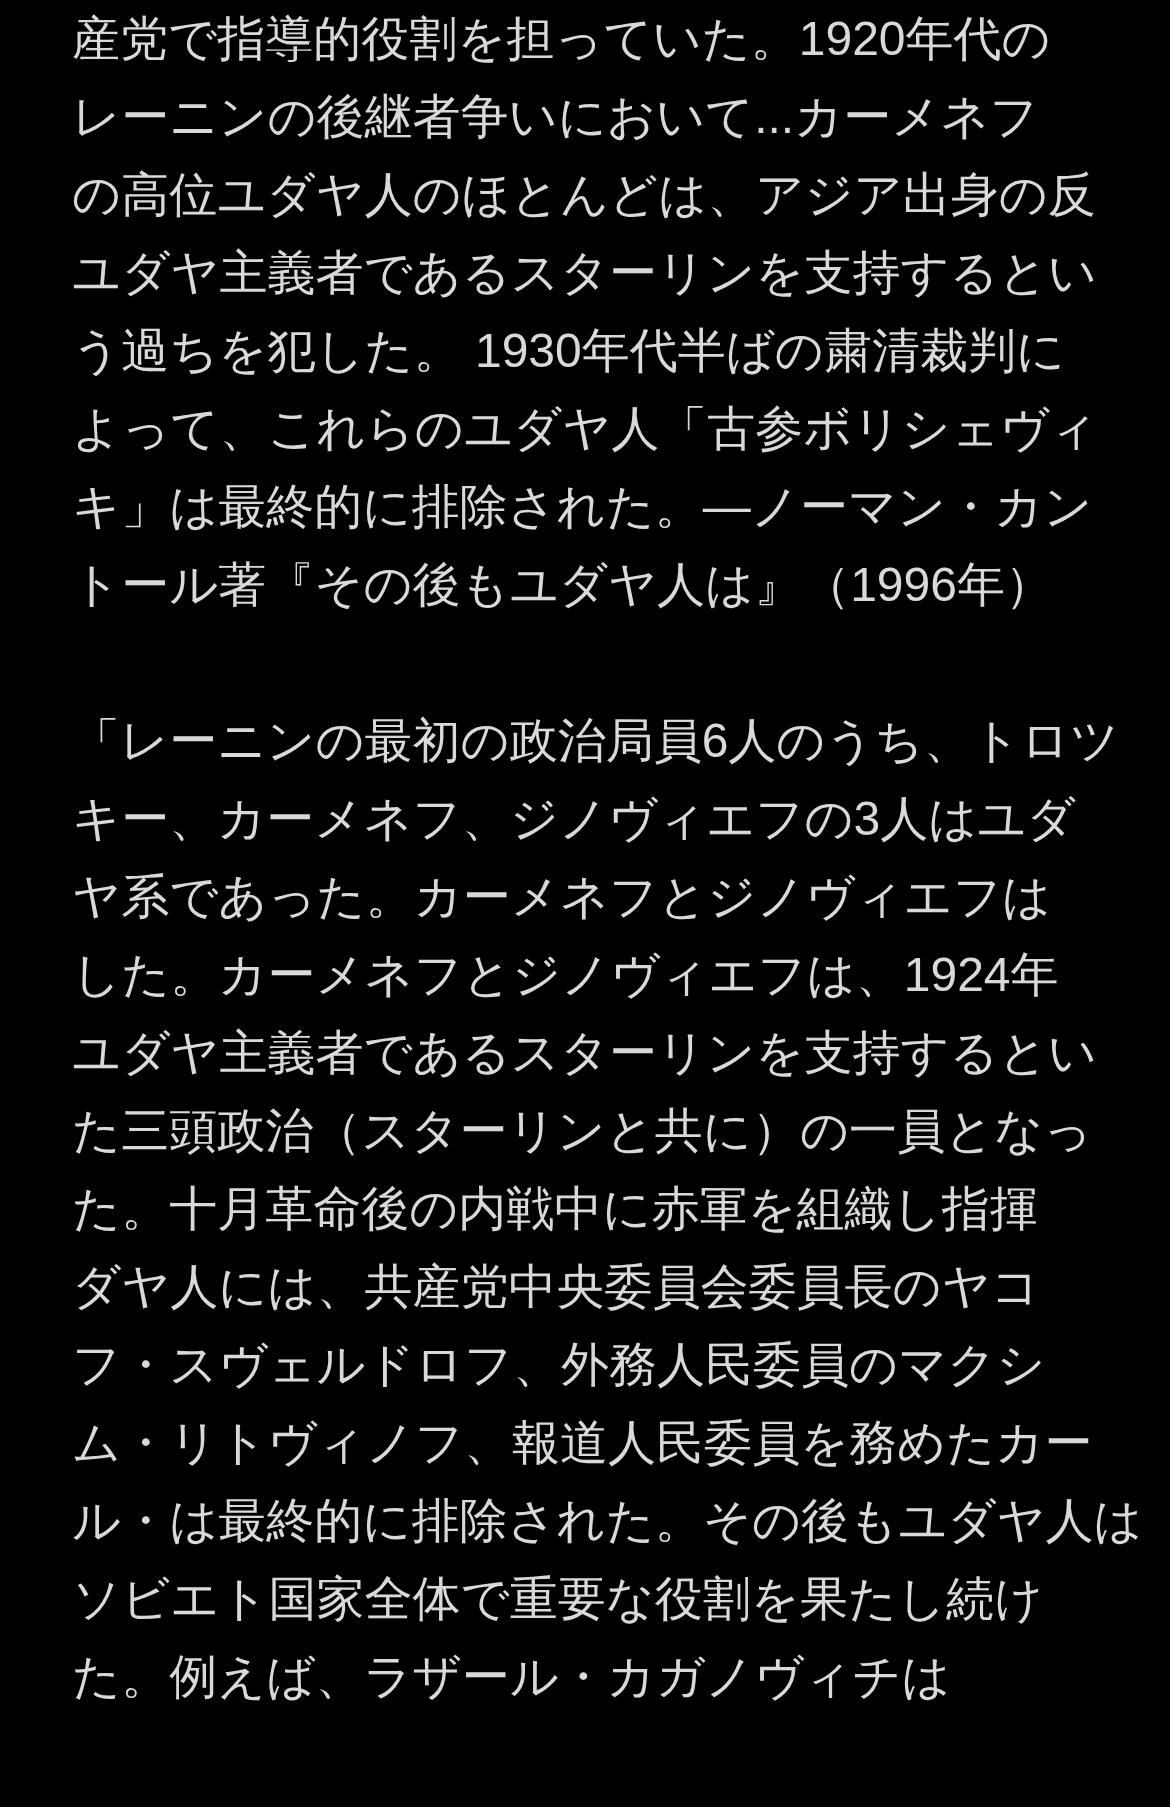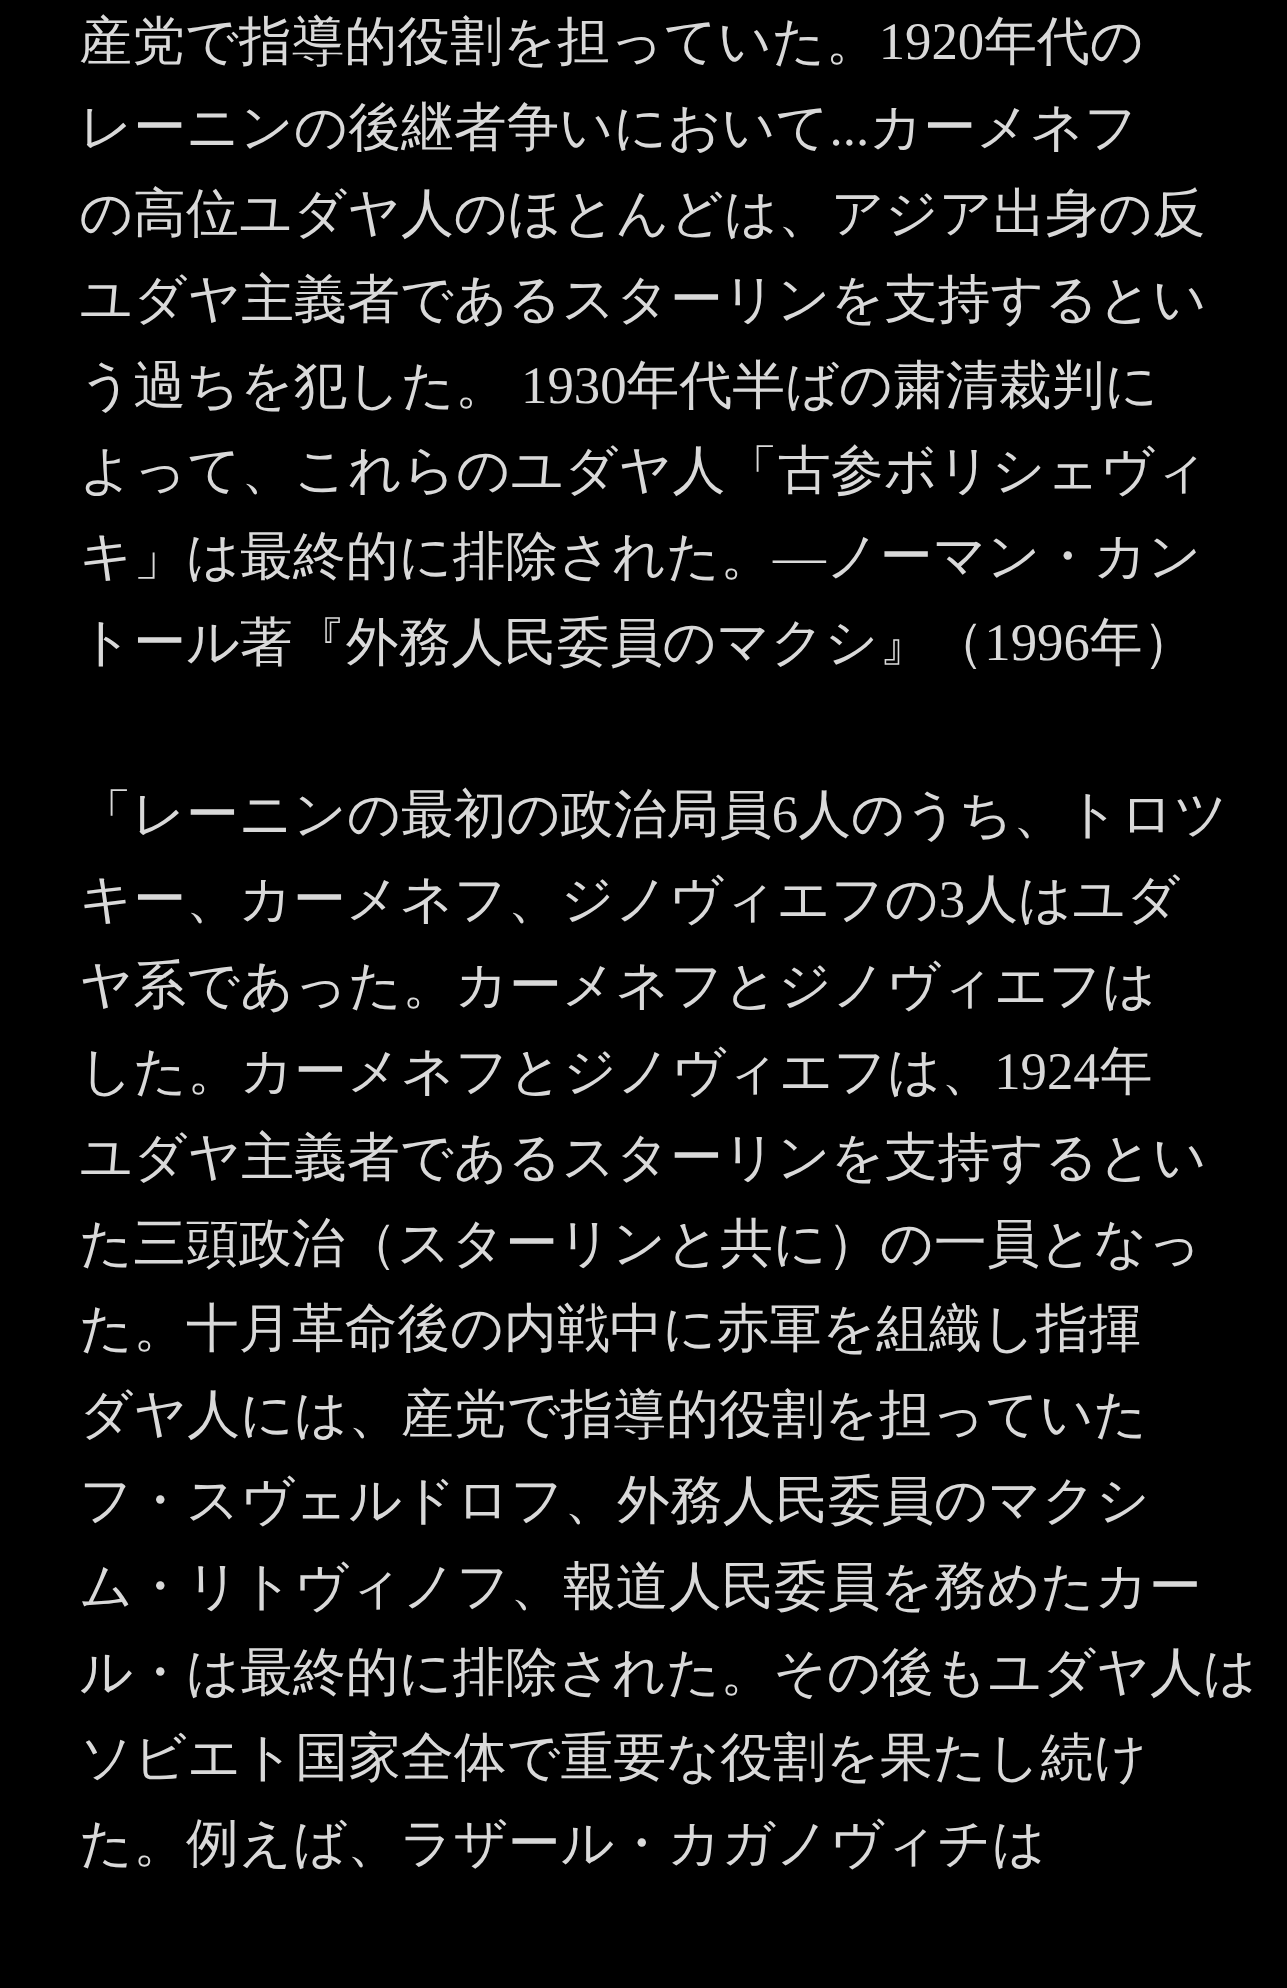--- a/index.html
+++ b/index.html
@@ -6,21 +6,21 @@
     margin: 0;
     padding: 0;
     background: #000000;
   }
   .screen {
     position: relative;
     width: 1170px;
     height: 1807px;
     background: #000000;
     overflow: hidden;
-    font-family: Liberation Serif, serif;
+    font-family: Liberation Sans, sans-serif;
   }
   .reader-content {
     position: absolute;
     top: 0;
     left: 72px;
     width: 1010px;
     color: #d9d9d9;
     font-size: 48px;
     letter-spacing: 0;
   }
@@ -45,31 +45,31 @@
 <div class="screen">
   <main class="reader-content">
       <p class="paragraph">
         <span class="text-line">産党で指導的役割を担っていた。1920年代の</span>
         <span class="text-line">レーニンの後継者争いにおいて...カーメネフ</span>
         <span class="text-line">の高位ユダヤ人のほとんどは、アジア出身の反</span>
         <span class="text-line">ユダヤ主義者であるスターリンを支持するとい</span>
         <span class="text-line">う過ちを犯した。 1930年代半ばの粛清裁判に</span>
         <span class="text-line">よって、これらのユダヤ人「古参ボリシェヴィ</span>
         <span class="text-line">キ」は最終的に排除された。—ノーマン・カン</span>
-        <span class="text-line">トール著『外務人民委員のマクシ』（1996年）</span>
+        <span class="text-line">トール著『その後もユダヤ人は』（1996年）</span>
       </p>
       <p class="paragraph">
         <span class="text-line">「レーニンの最初の政治局員6人のうち、トロツ</span>
         <span class="text-line">キー、カーメネフ、ジノヴィエフの3人はユダ</span>
         <span class="text-line">ヤ系であった。カーメネフとジノヴィエフは</span>
         <span class="text-line">した。カーメネフとジノヴィエフは、1924年</span>
         <span class="text-line">ユダヤ主義者であるスターリンを支持するとい</span>
         <span class="text-line">た三頭政治（スターリンと共に）の一員となっ</span>
         <span class="text-line">た。十月革命後の内戦中に赤軍を組織し指揮</span>
-        <span class="text-line">ダヤ人には、産党で指導的役割を担っていた</span>
+        <span class="text-line">ダヤ人には、共産党中央委員会委員長のヤコ</span>
         <span class="text-line">フ・スヴェルドロフ、外務人民委員のマクシ</span>
         <span class="text-line">ム・リトヴィノフ、報道人民委員を務めたカー</span>
         <span class="text-line">ル・は最終的に排除された。その後もユダヤ人は</span>
         <span class="text-line">ソビエト国家全体で重要な役割を果たし続け</span>
         <span class="text-line">た。例えば、ラザール・カガノヴィチは</span>
       </p>
     </main>
 </div>
 
 </body></html>

